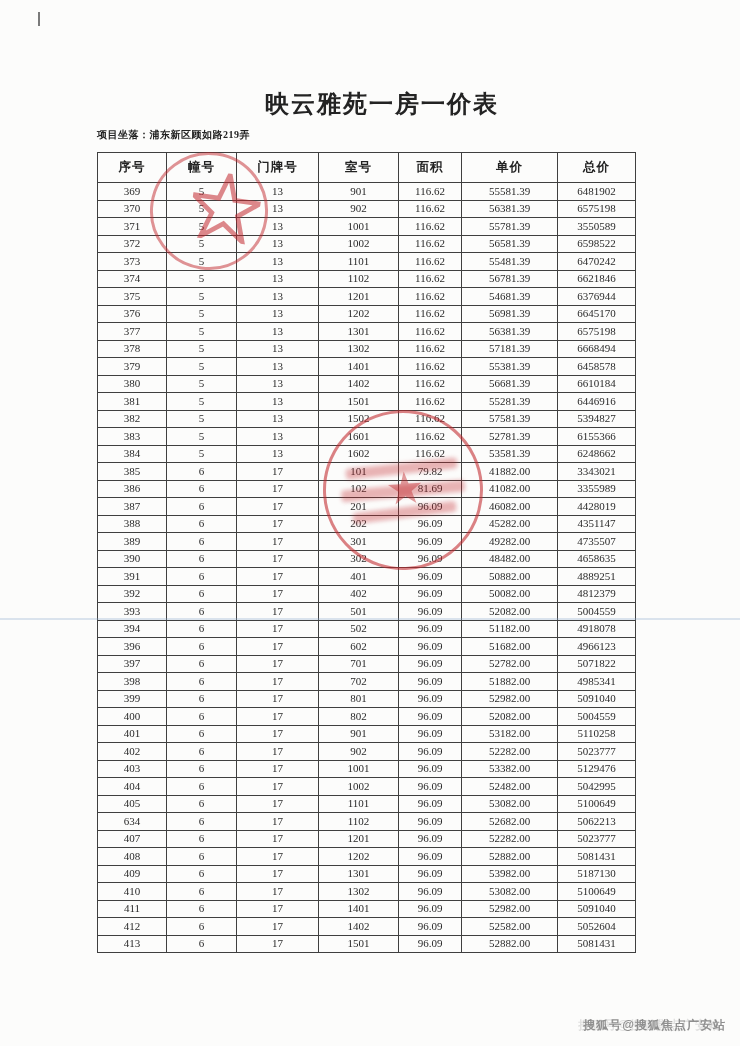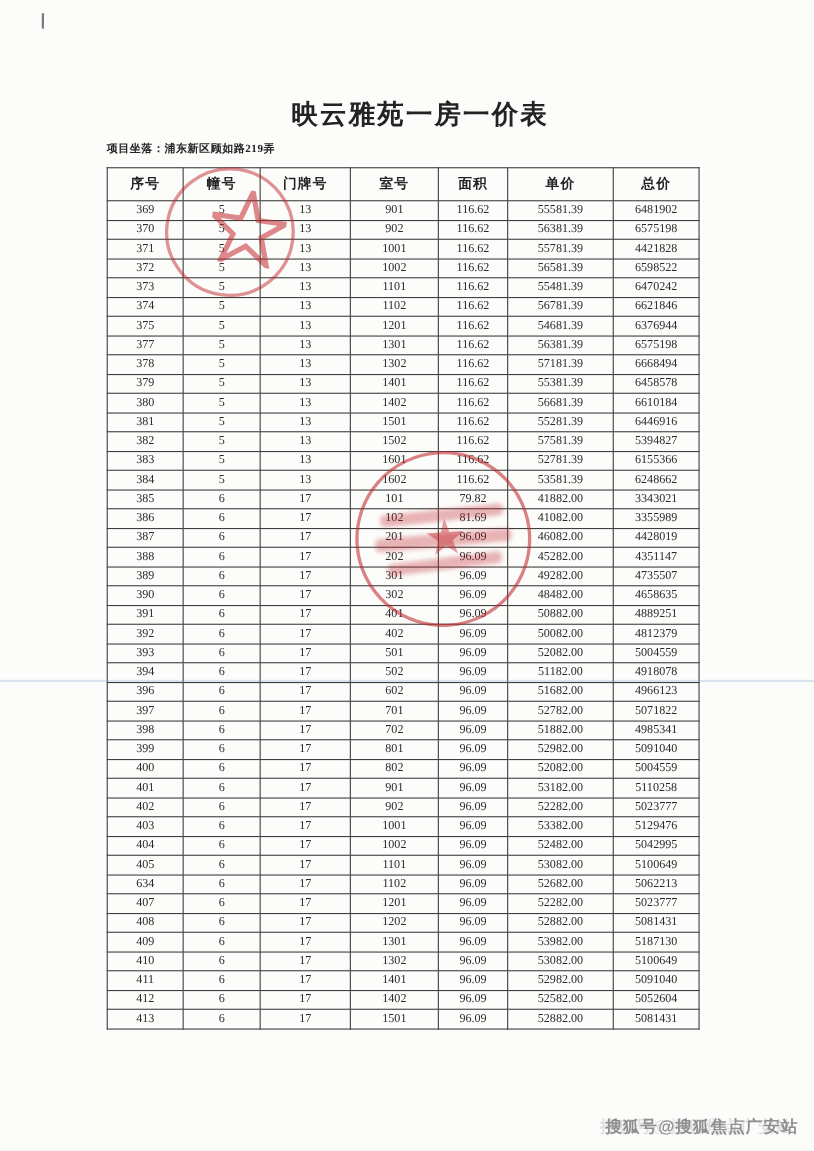--- a/index.html
+++ b/index.html
@@ -62,21 +62,21 @@
   .smudge-b { width:124px; height:12px; top:72px;  margin-left:-62px; transform:rotate(-1deg); }
   .smudge-c { width:104px; height:11px; top:94px;  margin-left:-52px; transform:rotate(-3deg); }
   .stamp-2 svg { position:absolute; left:62px; top:58px; }
   .scan-line {
     position:absolute; left:0; top:618px; width:740px; height:2px;
     background:rgba(130,160,200,0.28);
   }
   .watermark {
     position:absolute; right:14px; bottom:12px;
     font-family:"Liberation Sans", sans-serif;
-    font-size:15px; font-weight:bold; letter-spacing:1px;
+    font-size:12px; font-weight:bold; letter-spacing:1px;
     color:#8f8f8f;
     text-shadow:-5px 0 0 rgba(150,150,150,0.28);
   }
   .corner-mark {
     position:absolute; left:38px; top:12px; width:2px; height:14px;
     background:#7a7a7a;
   }
 </style>
 </head>
 <body>
@@ -129,21 +129,21 @@
           <td>56381.39</td>
           <td>6575198</td>
         </tr>
         <tr>
           <td>371</td>
           <td>5</td>
           <td>13</td>
           <td>1001</td>
           <td>116.62</td>
           <td>55781.39</td>
-          <td>4421828</td>
+          <td>3550589</td>
         </tr>
         <tr>
           <td>372</td>
           <td>5</td>
           <td>13</td>
           <td>1002</td>
           <td>116.62</td>
           <td>56581.39</td>
           <td>6598522</td>
         </tr>
@@ -166,20 +166,29 @@
           <td>6621846</td>
         </tr>
         <tr>
           <td>375</td>
           <td>5</td>
           <td>13</td>
           <td>1201</td>
           <td>116.62</td>
           <td>54681.39</td>
           <td>6376944</td>
+        </tr>
+        <tr>
+          <td>376</td>
+          <td>5</td>
+          <td>13</td>
+          <td>1202</td>
+          <td>116.62</td>
+          <td>56981.39</td>
+          <td>6645170</td>
         </tr>
         <tr>
           <td>377</td>
           <td>5</td>
           <td>13</td>
           <td>1301</td>
           <td>116.62</td>
           <td>56381.39</td>
           <td>6575198</td>
         </tr>

